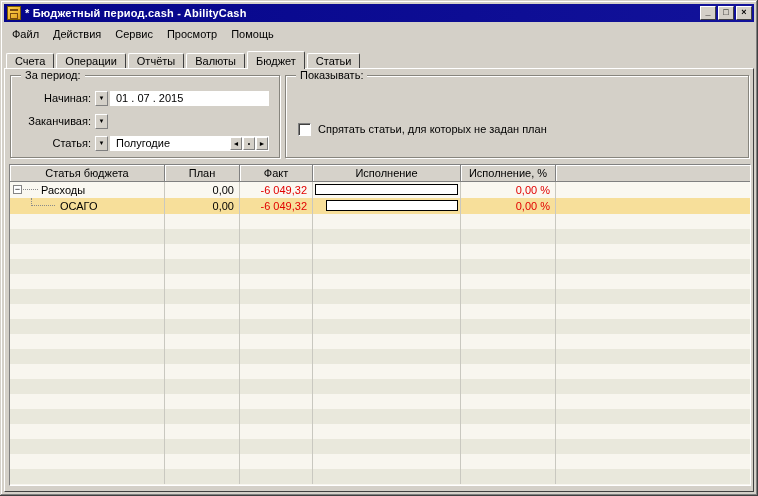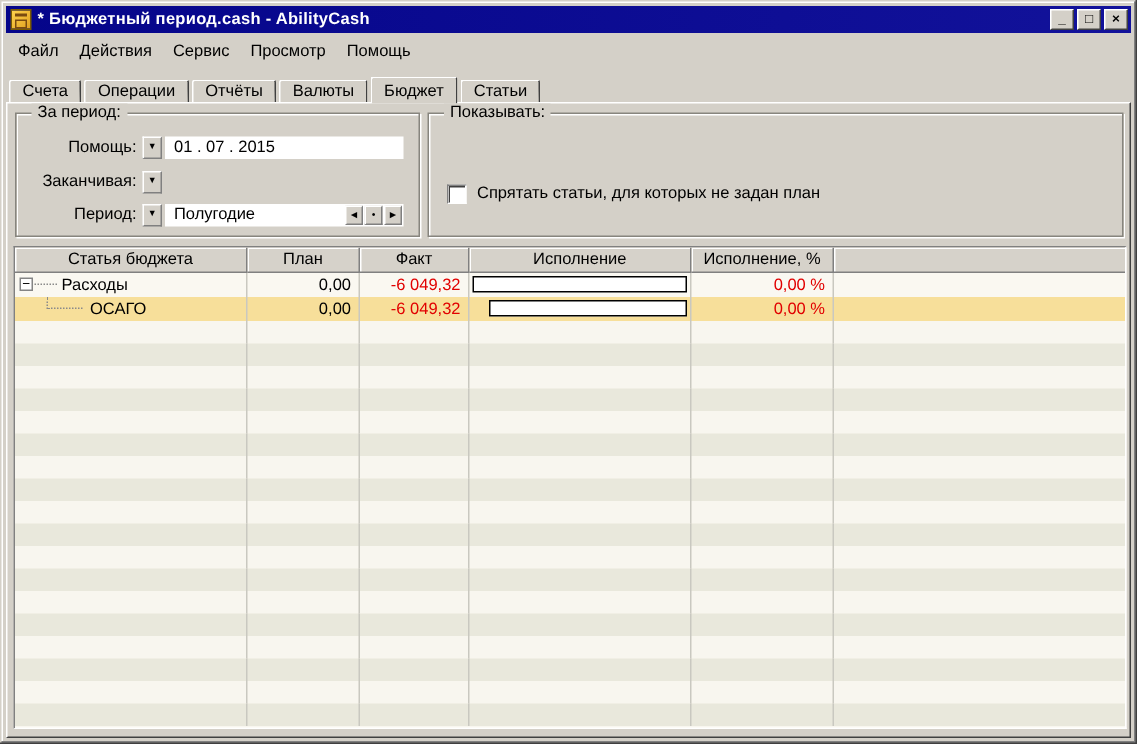--- a/index.html
+++ b/index.html
@@ -167,30 +167,30 @@
       <div class="tab active">Бюджет</div>
       <div class="tab">Статьи</div>
     </div>
 
   <div class="tabpage">
 
     <div class="groupbox gb-period">
       <span class="gb-title">За период:</span>
       <div id="period-fields">
           <div class="field-row" style="top: 14px;">
-            <span class="f-label">Помощь:</span>
+            <span class="f-label">Начиная:</span>
             <span class="combo-btn">▼</span>
             <span class="f-value">01 . 07 . 2015</span>
           </div>
           <div class="field-row" style="top: 37px;">
             <span class="f-label">Заканчивая:</span>
             <span class="combo-btn">▼</span>
           </div>
           <div class="field-row" style="top: 59px;">
-            <span class="f-label">Период:</span>
+            <span class="f-label">Статья:</span>
             <span class="combo-btn">▼</span>
             <span class="f-value">Полугодие<span class="spinner">
                 <span class="spin-btn">◄</span>
                 <span class="spin-btn">•</span>
                 <span class="spin-btn">►</span>
               </span></span>
           </div>
         </div>
     </div>
 

